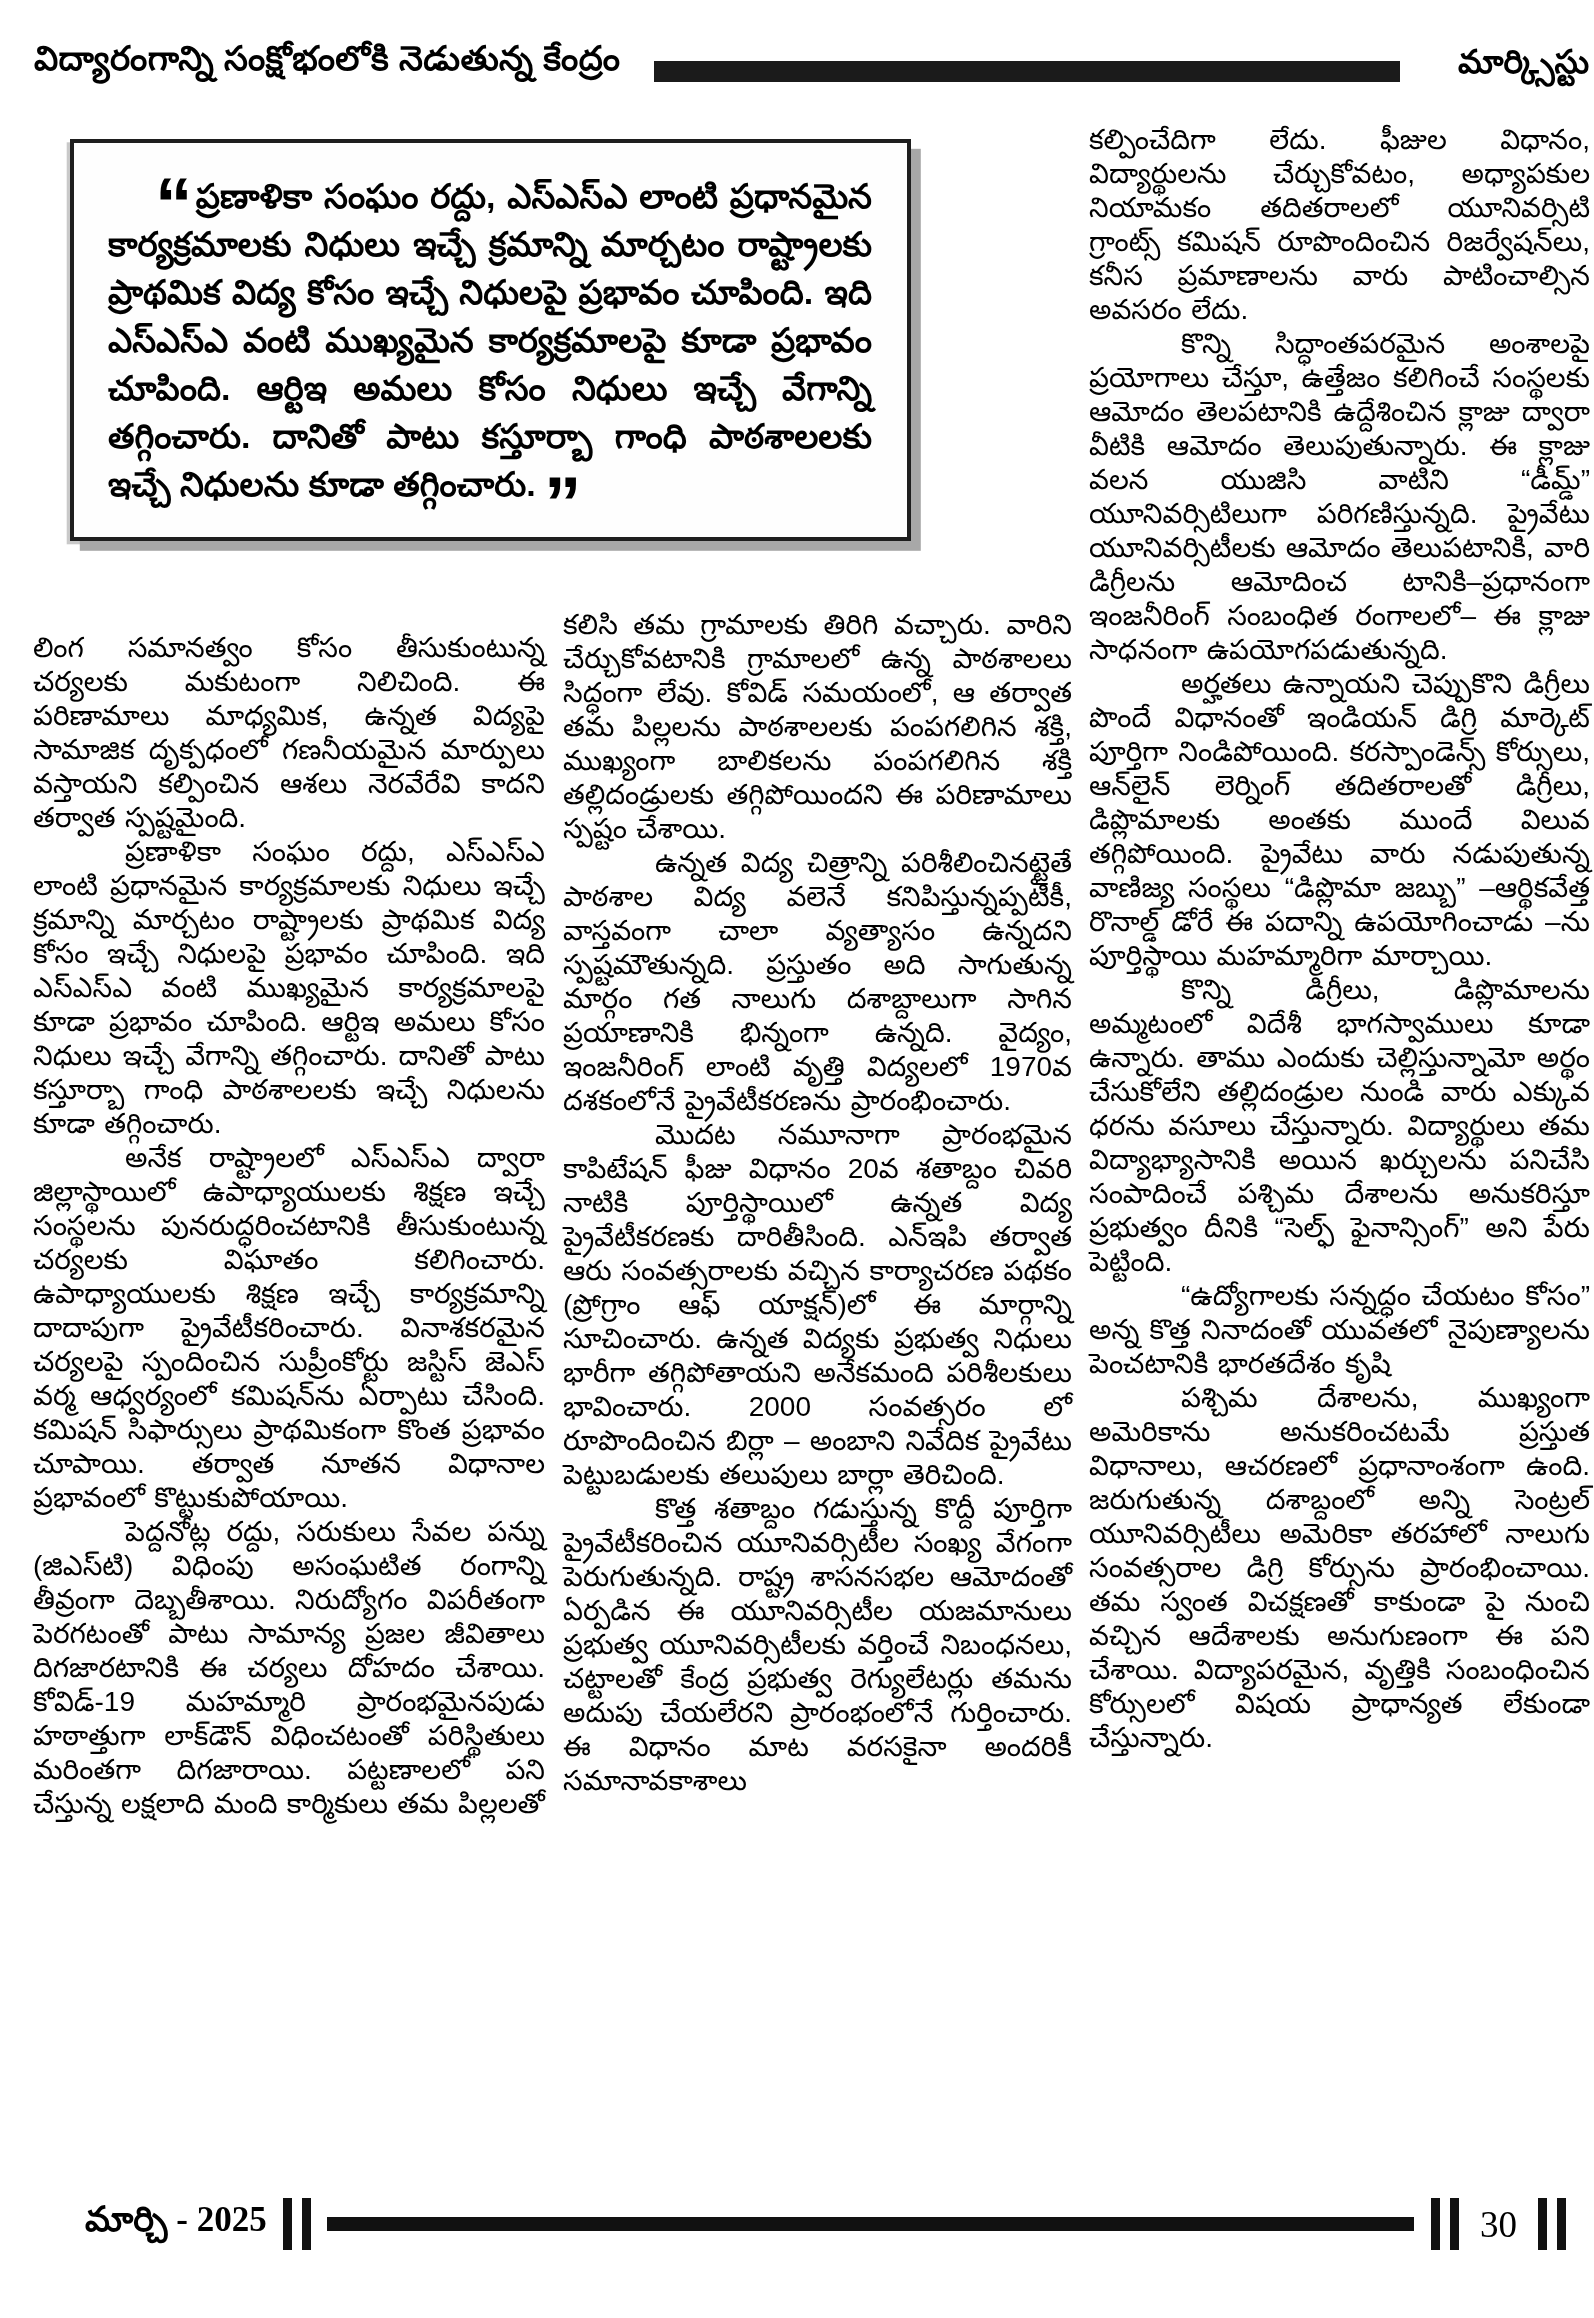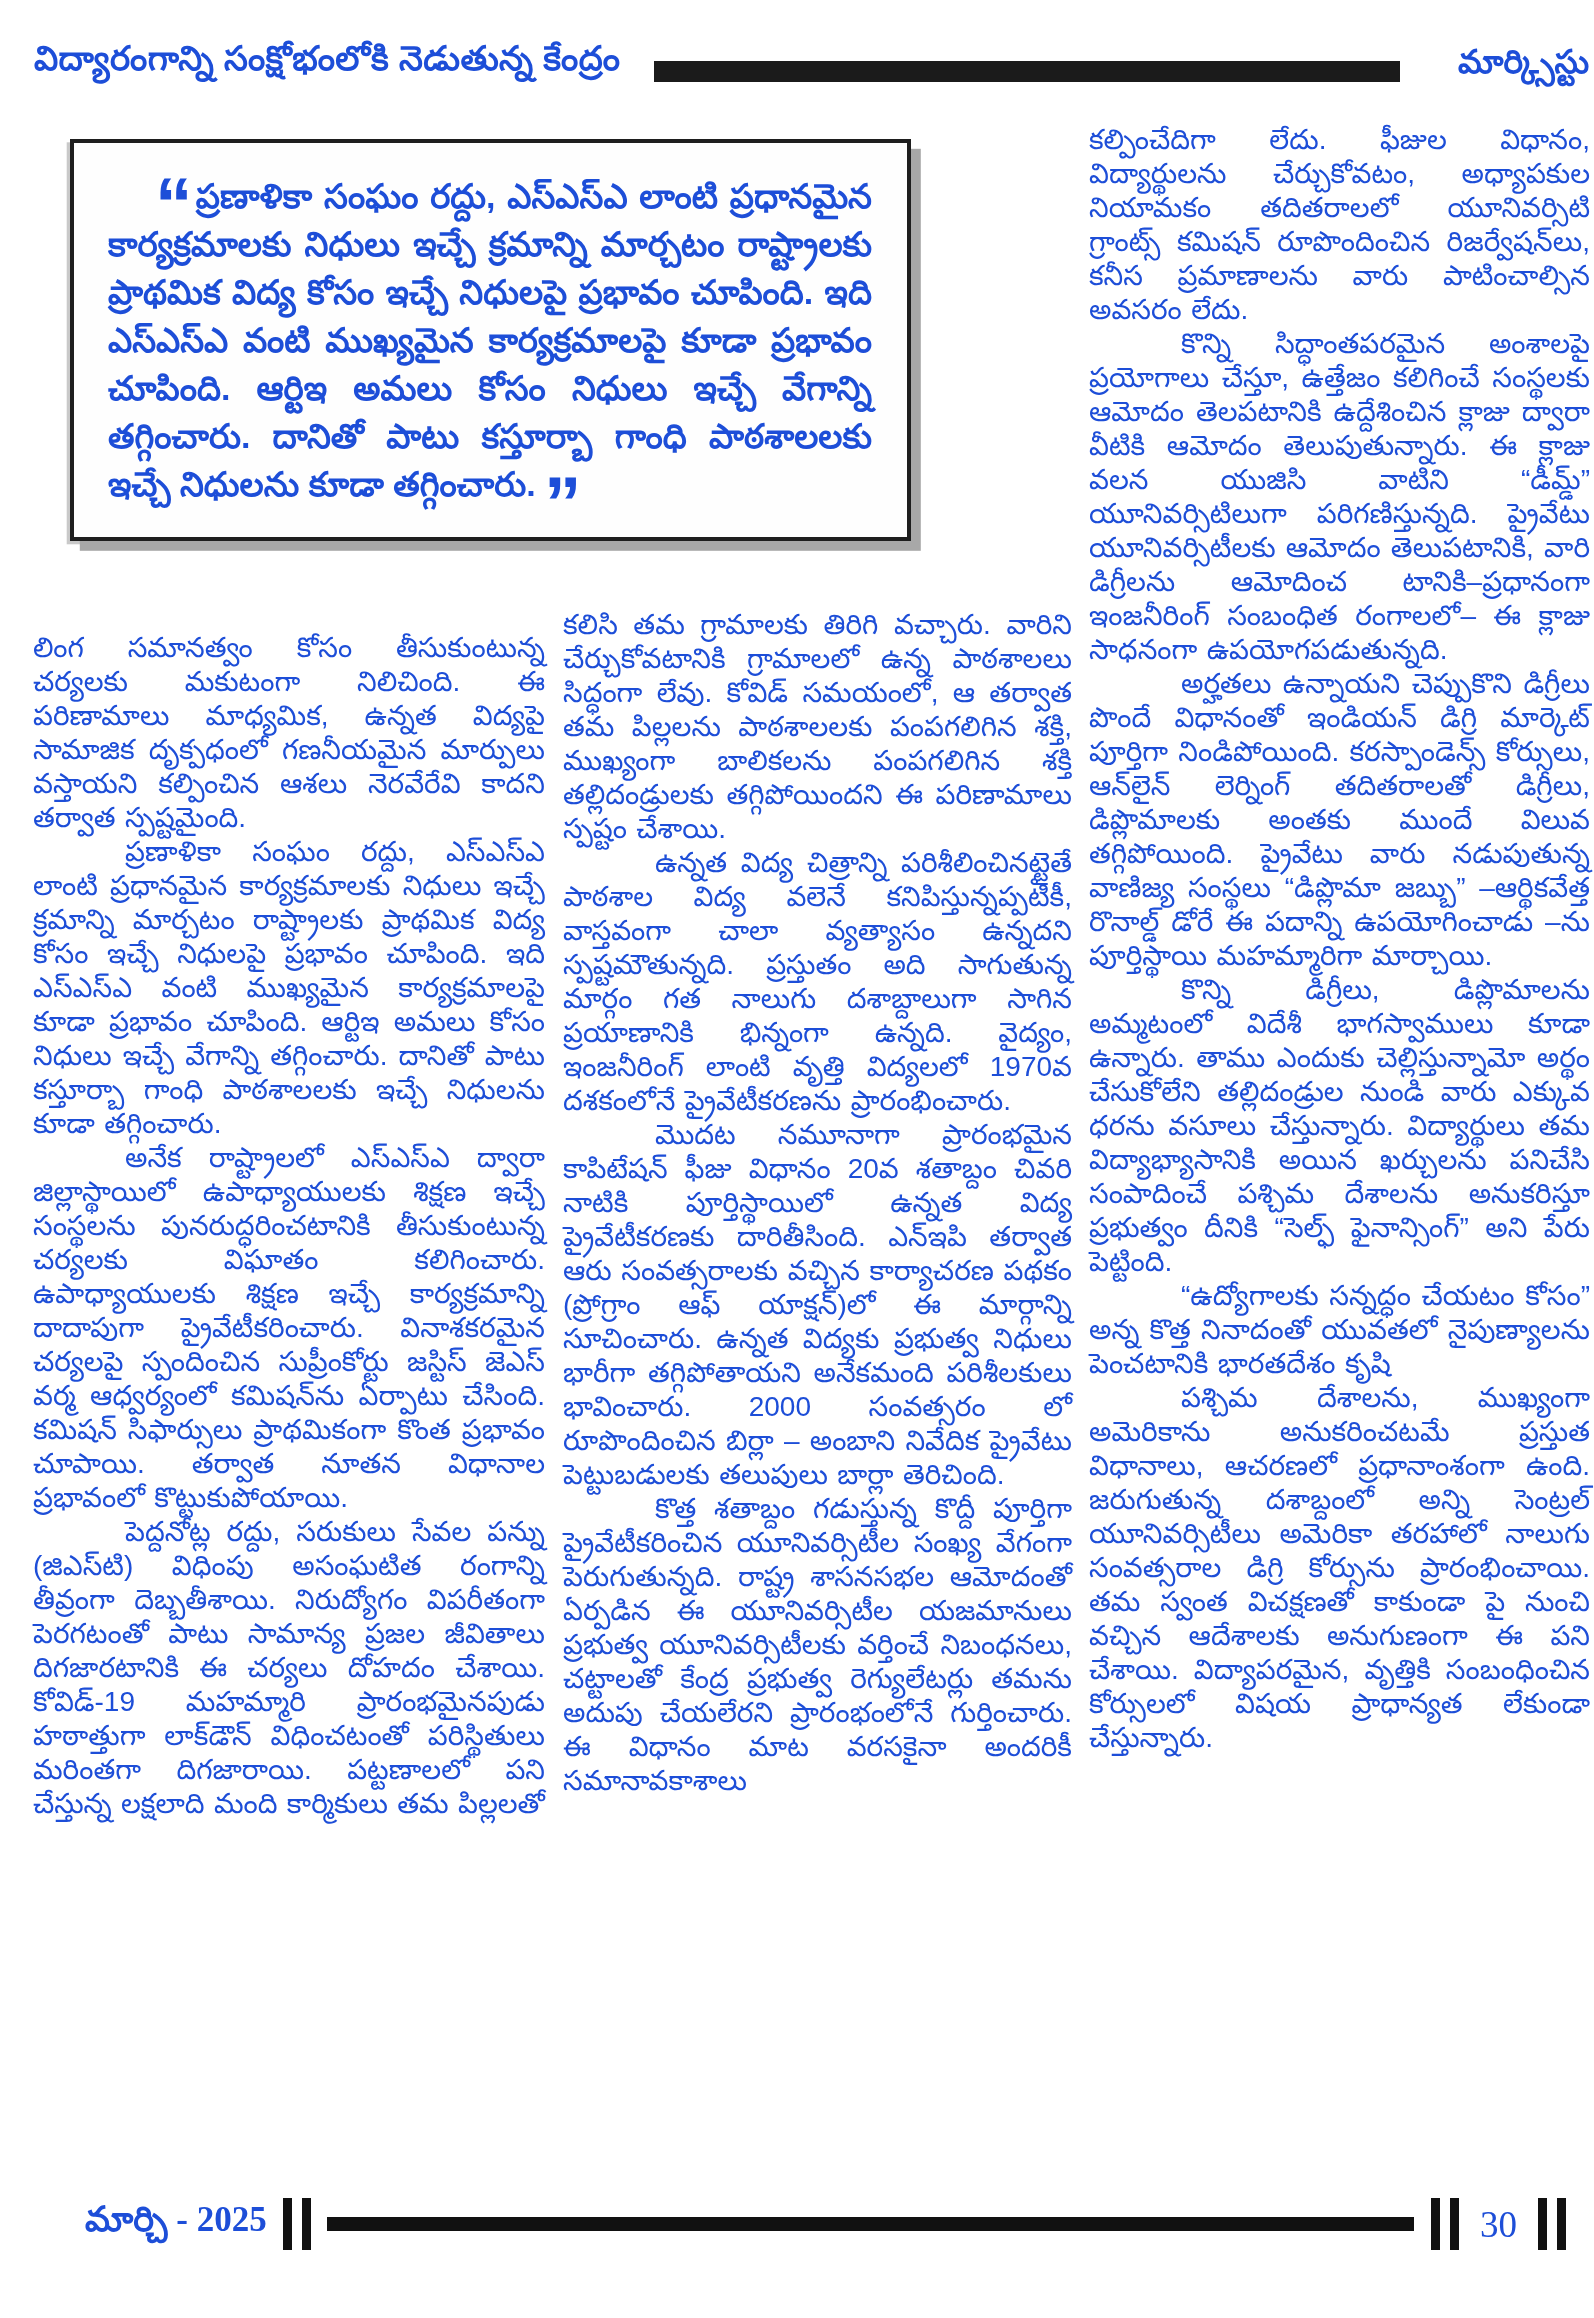--- a/index.html
+++ b/index.html
@@ -2,21 +2,21 @@
 <html style="font-size:13px"><head>
 <meta charset="utf-8">
 <style>
   html, body { margin: 0; padding: 0; background: #e8e8e8; }
   .page {
     position: relative;
     width: 1594px;
     height: 2319px;
     background: #ffffff;
     font-family: "Liberation Sans", sans-serif;
-    color: #1d4ed8;
+    color: #000000;
     overflow: hidden;
   }
 
   
   .hdr-left {
     position: absolute;
     left: 34px; top: 39px;
     font-size: 34px;
     font-weight: bold;
     letter-spacing: 0.4px;

